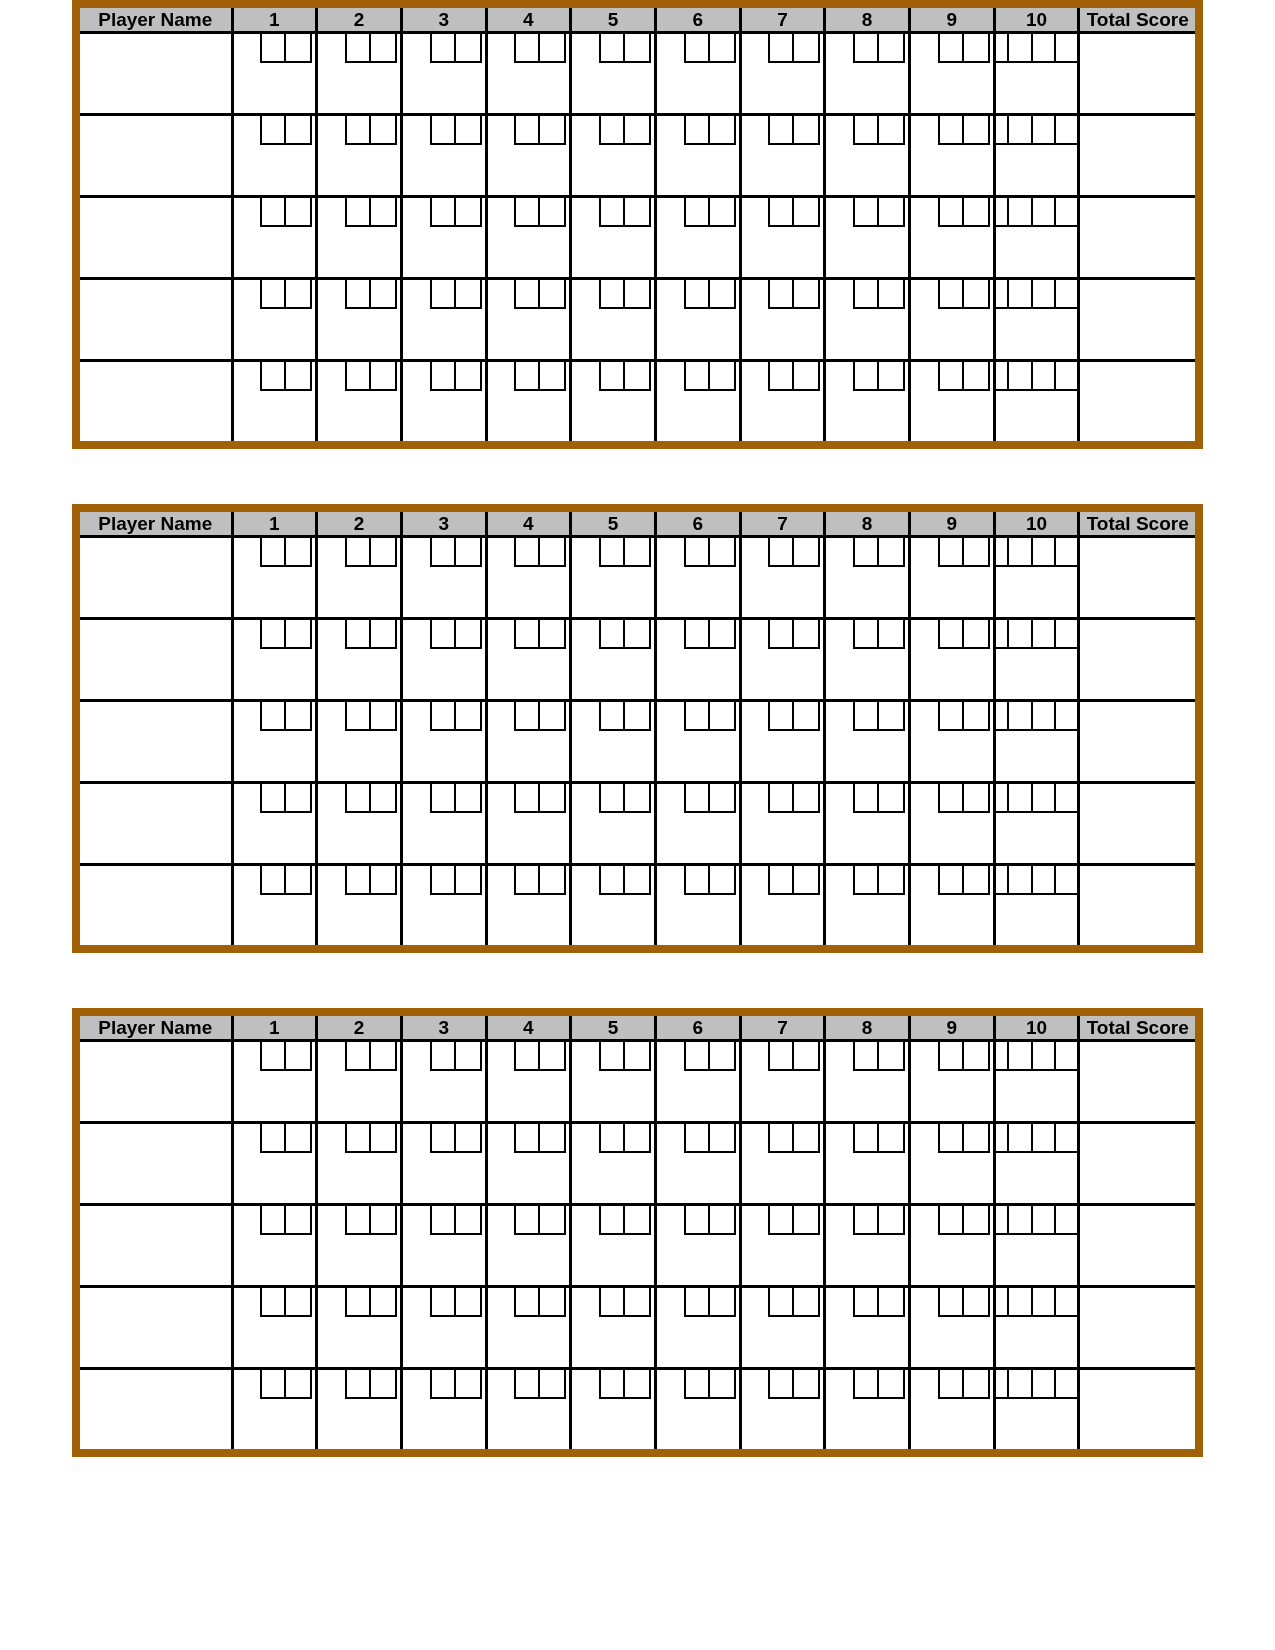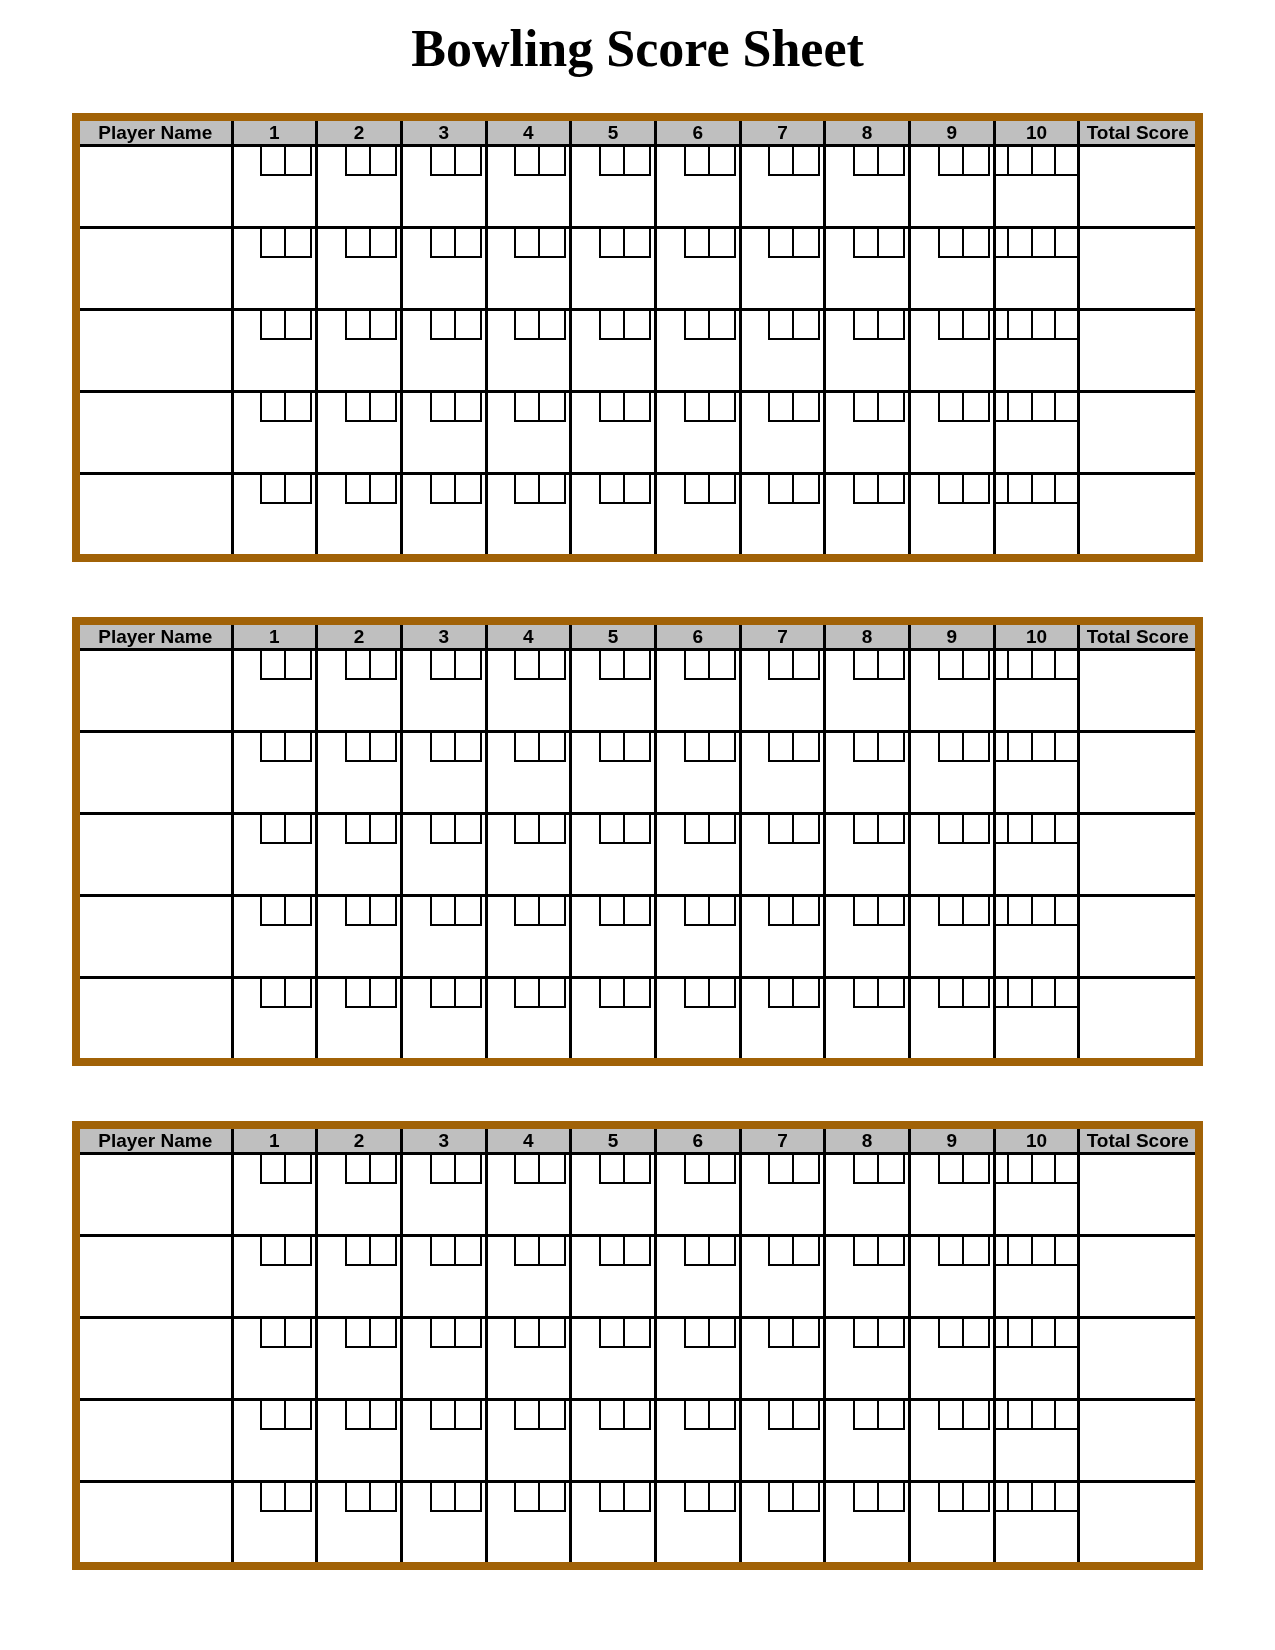--- a/index.html
+++ b/index.html
@@ -87,21 +87,20 @@
     height: 27px;
     box-sizing: border-box;
     border-left: 2px solid #000000;
     background: #ffffff;
   }
 </style>
 </head>
 <body>
 
 <div class="page">
-  <h1 class="title">Bowling Score Sheet</h1>
   <div id="tables-root">
       <table class="score-table">
         <colgroup>
           <col class="col-player">
           <col class="col-frame">
           <col class="col-frame">
           <col class="col-frame">
           <col class="col-frame">
           <col class="col-frame">
           <col class="col-frame">

